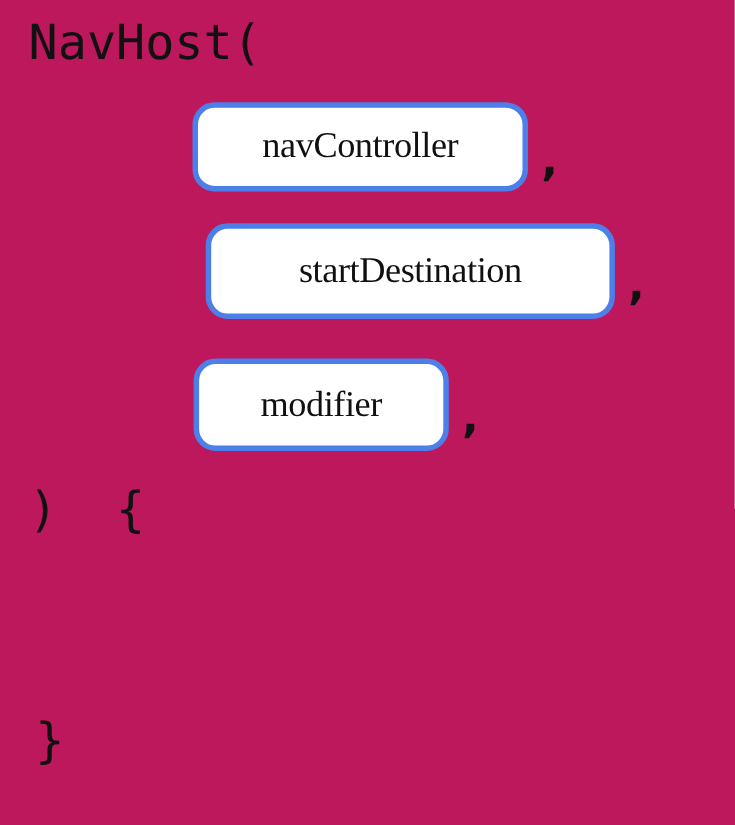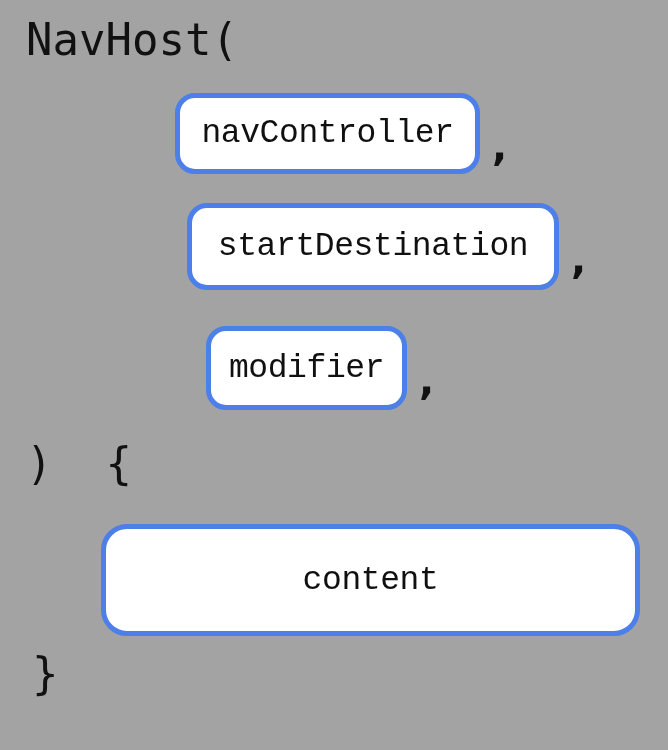--- a/index.html
+++ b/index.html
@@ -4,21 +4,21 @@
 <style>
   html, body {
     margin: 0;
     padding: 0;
     background: #ffffff;
   }
   #page {
     position: relative;
     width: 668px;
     height: 750px;
-    background: #a3a3a3;
+    background: #be185d;
     overflow: hidden;
     font-family: "Liberation Sans", sans-serif;
   }
 
   
   .code-line {
     position: absolute;
     font-family: "DejaVu Sans Mono", "Liberation Mono", monospace;
     font-weight: 400;
     color: #111111;
@@ -52,21 +52,21 @@
   .param-box {
     box-sizing: border-box;
     border: 5px solid #4c7fe8;
     border-radius: 20px;
     background: #ffffff;
     display: flex;
     align-items: center;
     justify-content: center;
   }
   .param-label {
-    font-family: Liberation Mono, monospace;
+    font-family: Liberation Serif, serif;
     font-weight: 500;
     color: #101010;
     font-size: 33px;
     line-height: 1;
     letter-spacing: -0.4px;
     white-space: nowrap;
   }
   .comma {
     font-family: "DejaVu Sans", "Liberation Sans", sans-serif;
     font-weight: 700;
@@ -79,21 +79,21 @@
   }
 
   
   #row-navcontroller { left: 175px; top: 93px; }
   #row-navcontroller .param-box { width: 305px; height: 81px; }
 
   #row-startdestination { left: 176px; top: 203px; }
   #row-startdestination .param-box { width: 372px; height: 87px; margin-left: 11px; }
 
   #row-modifier { left: 176px; top: 326px; }
-  #row-modifier .param-box { width: 201px; height: 84px; margin-left: 30px; }
+  #row-modifier .param-box { width: 232px; height: 84px; }
 
   
   #row-content {
     left: 101px;
     top: 524px;
   }
   #row-content .param-box {
     width: 539px;
     height: 112px;
     border-radius: 26px;
@@ -125,21 +125,16 @@
 
   <div class="param-row" id="row-modifier">
     <div class="param-box">
       <span class="param-label">modifier</span>
     </div>
     <span class="comma">,</span>
   </div>
 
   <div class="code-line" id="line-paren-brace">)  {</div>
 
-  <div class="param-row" id="row-content">
-    <div class="param-box">
-      <span class="param-label">content</span>
-    </div>
-  </div>
 
   <div class="code-line" id="line-close-brace">}</div>
 
 </div>
 
 </body></html>

